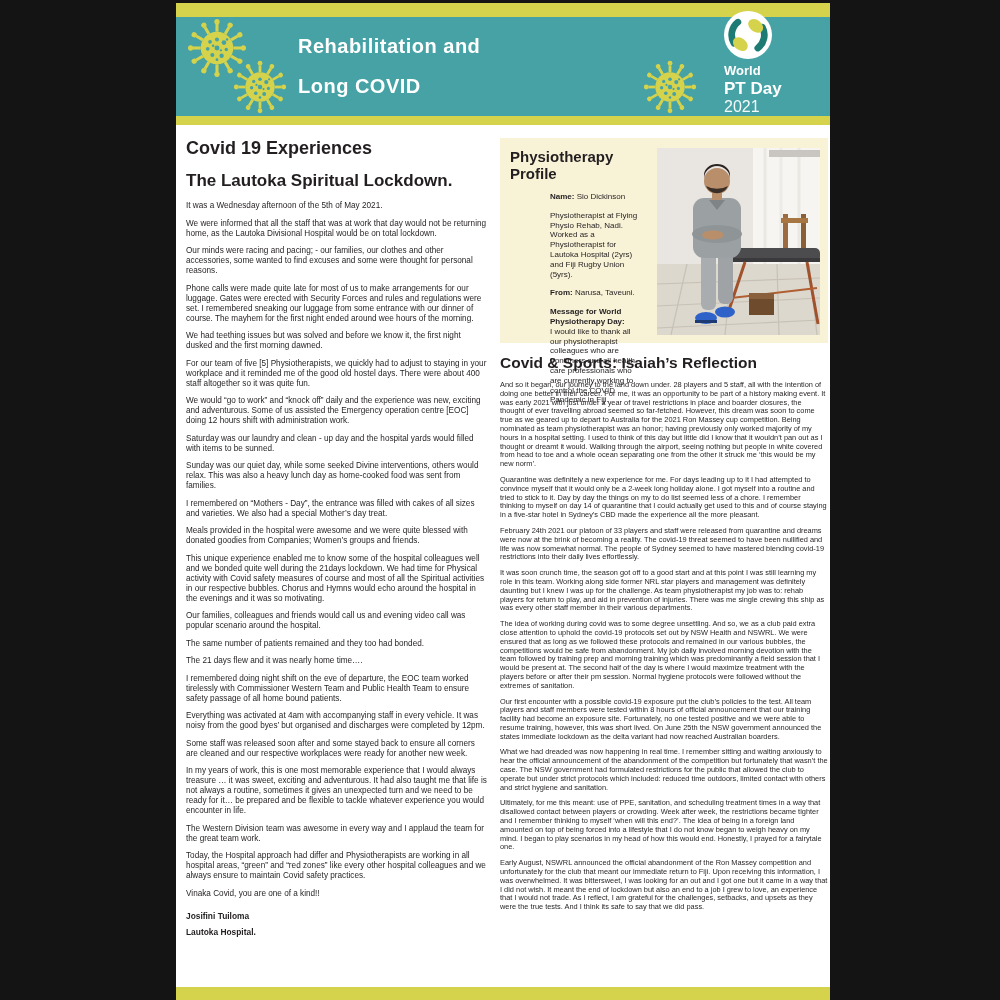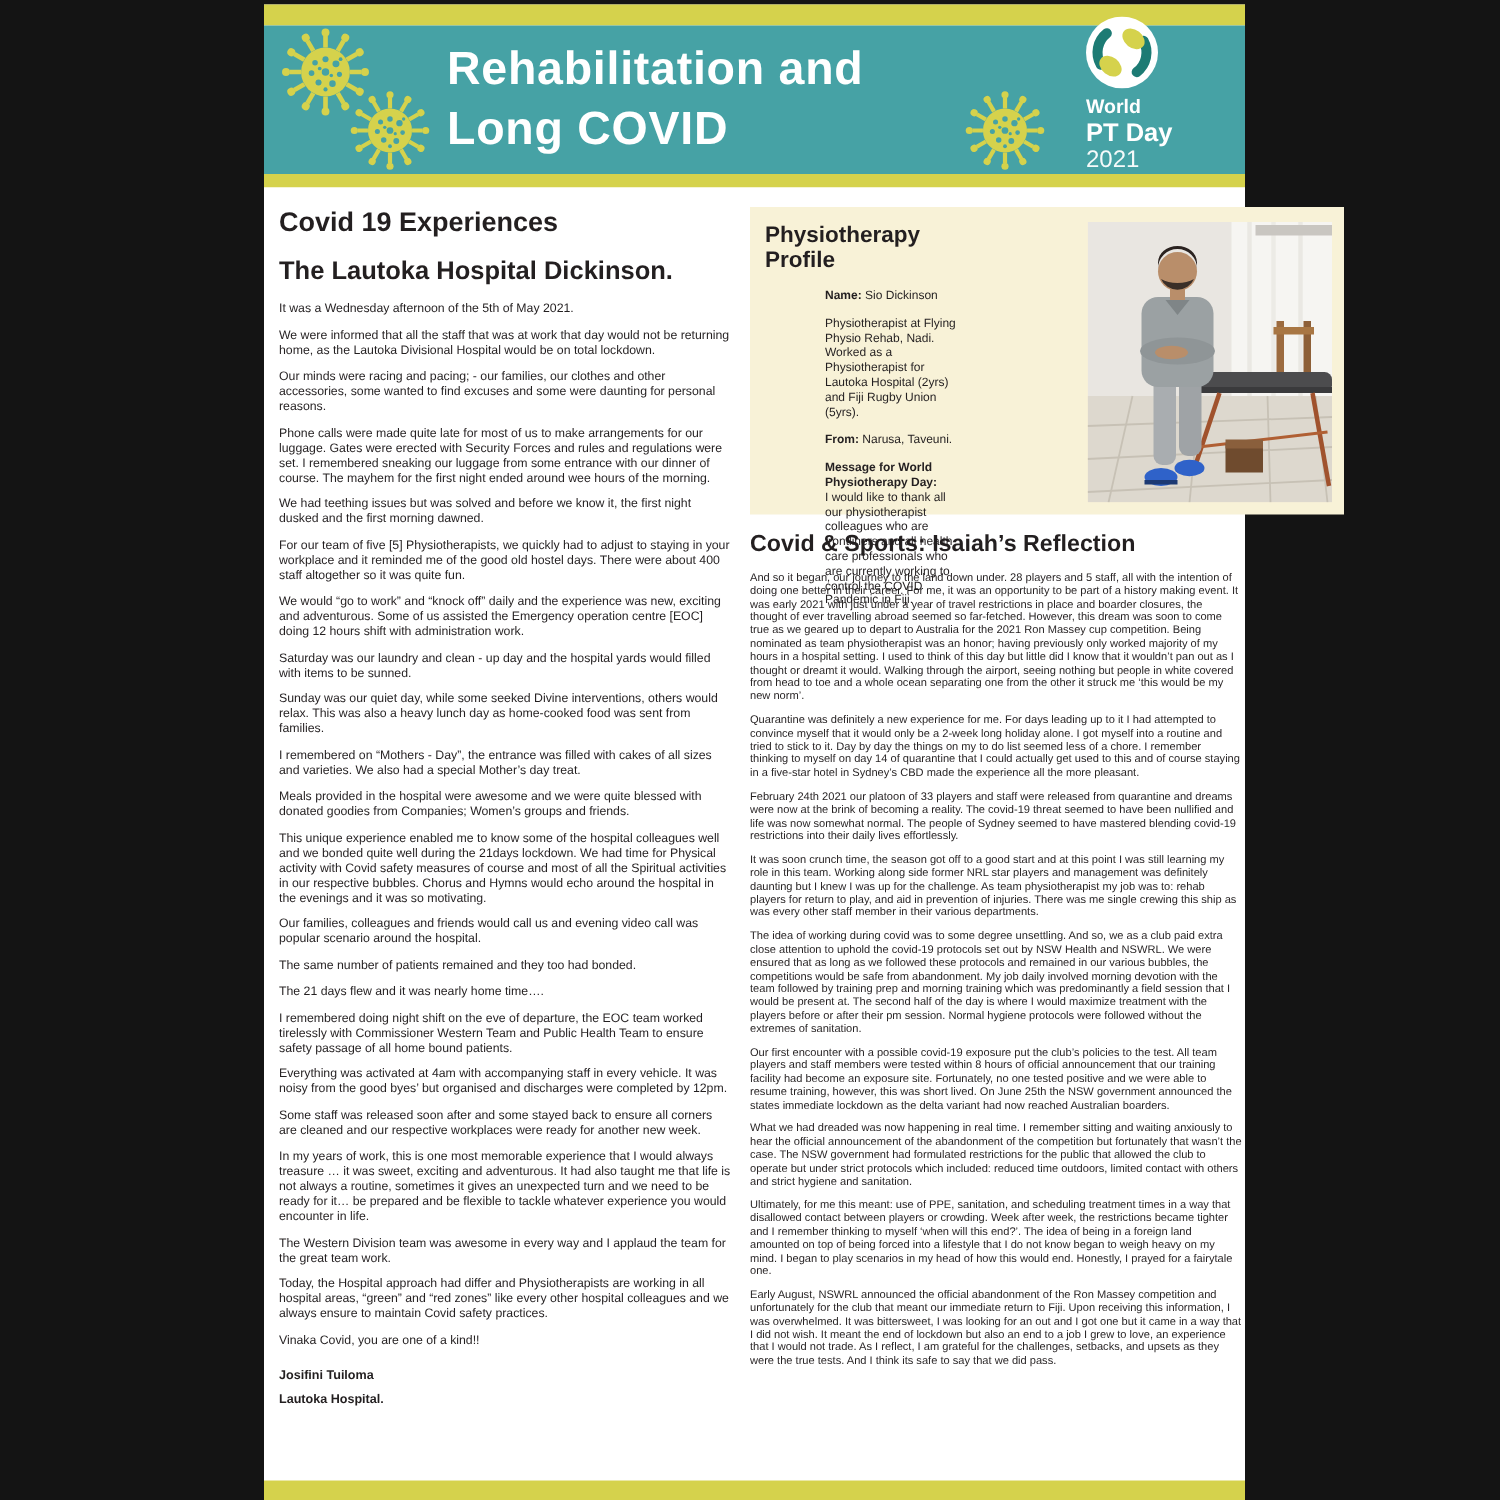--- a/index.html
+++ b/index.html
@@ -15,42 +15,42 @@
   }
   .stripe{position:absolute;left:0;width:100%;background:var(--yellow,#d5d24c);}
   .stripe-top{top:0;height:14px;}
   .stripe-mid{top:113px;height:9px;}
   .stripe-bottom{bottom:0;height:13px;}
   .header{
     position:absolute;left:0;top:14px;width:100%;height:99px;
     background:var(--teal,#46a2a5);
   }
   .title{position:absolute;left:122px;top:9px;margin:0;color:#fff;font-weight:bold;
-    font-size:31px;line-height:40px;letter-spacing:.5px;}
+    font-size:20px;line-height:40px;letter-spacing:.5px;}
   .virus{position:absolute;}
   .v1{left:10px;top:0px;width:62px;height:62px;}
   .v2{left:56px;top:42px;width:56px;height:56px;}
   .v3{left:466px;top:42px;width:56px;height:56px;}
   .logo{position:absolute;right:28px;top:-6px;width:78px;text-align:left;color:#fff;}
   .logo-mark{width:48px;height:48px;display:block;margin-bottom:3px;}
   .logo-word{font-weight:bold;font-size:13px;line-height:17px;}
   .logo-ptday{font-weight:bold;font-size:17px;line-height:19px;}
   .logo-year{font-size:16px;line-height:18px;font-weight:normal;opacity:.95;}
   .content{position:absolute;left:0;top:122px;right:0;bottom:13px;background:#fff;}
   .col-left{position:absolute;left:10px;top:13px;width:302px;}
   .col-right{position:absolute;left:324px;top:13px;width:328px;}
   h2.sec{font-size:18px;margin:0 0 12px 0;}
   h3.sec{font-size:17px;margin:0 0 10px 0;}
   .paras p{font-size:8.2px;line-height:10px;margin:0 0 7.5px 0;}
   .paras.sports p{font-size:7.4px;line-height:8.8px;margin:0 0 7px 0;}
   .sig{font-size:8.4px;font-weight:bold;margin:12px 0 0 0;}
   .sig + .sig{margin-top:6px;}
   .profile-box{
     background:var(--cream,#f8f2d7);
-    width:396px;height:205px;box-sizing:border-box;
+    width:328px;height:205px;box-sizing:border-box;
     padding:10px 8px 10px 10px;position:relative;
   }
   .profile-box h2{font-size:15px;margin:0 0 10px 0;}
   .profile-text{width:148px;}
   .profile-text p{font-size:8px;line-height:9.8px;margin:0 17px 9px 0;padding-left:40px;}
   .b{font-weight:bold;}
   .block{display:block;}
   .profile-photo{
     position:absolute;right:8px;top:10px;width:163px;height:187px;overflow:hidden;
   }
@@ -160,25 +160,25 @@
       <div class="logo-year">2021</div>
     </div>
   </div>
 
   <div class="stripe stripe-mid"></div>
 
   <div class="content">
 
     <div class="col-left">
       <h2 class="sec">Covid 19 Experiences</h2>
-      <h3 class="sec">The Lautoka Hospital Dickinson.</h3>
+      <h3 class="sec">The Lautoka Spiritual Lockdown.</h3>
       <div class="paras">
           <p>It was a Wednesday afternoon of the 5th of May 2021.</p>
           <p>We were informed that all the staff that was at work that day would not be returning home, as the Lautoka Divisional Hospital would be on total lockdown.</p>
-          <p>Our minds were racing and pacing; - our families, our clothes and other accessories, some wanted to find excuses and some were daunting for personal reasons.</p>
+          <p>Our minds were racing and pacing; - our families, our clothes and other accessories, some wanted to find excuses and some were thought for personal reasons.</p>
           <p>Phone calls were made quite late for most of us to make arrangements for our luggage. Gates were erected with Security Forces and rules and regulations were set. I remembered sneaking our luggage from some entrance with our dinner of course. The mayhem for the first night ended around wee hours of the morning.</p>
           <p>We had teething issues but was solved and before we know it, the first night dusked and the first morning dawned.</p>
           <p>For our team of five [5] Physiotherapists, we quickly had to adjust to staying in your workplace and it reminded me of the good old hostel days. There were about 400 staff altogether so it was quite fun.</p>
           <p>We would “go to work” and “knock off” daily and the experience was new, exciting and adventurous. Some of us assisted the Emergency operation centre [EOC] doing 12 hours shift with administration work.</p>
           <p>Saturday was our laundry and clean - up day and the hospital yards would filled with items to be sunned.</p>
           <p>Sunday was our quiet day, while some seeked Divine interventions, others would relax. This was also a heavy lunch day as home-cooked food was sent from families.</p>
           <p>I remembered on “Mothers - Day”, the entrance was filled with cakes of all sizes and varieties. We also had a special Mother’s day treat.</p>
           <p>Meals provided in the hospital were awesome and we were quite blessed with donated goodies from Companies; Women’s groups and friends.</p>
           <p>This unique experience enabled me to know some of the hospital colleagues well and we bonded quite well during the 21days lockdown. We had time for Physical activity with Covid safety measures of course and most of all the Spiritual activities in our respective bubbles. Chorus and Hymns would echo around the hospital in the evenings and it was so motivating.</p>
           <p>Our families, colleagues and friends would call us and evening video call was popular scenario around the hospital.</p>

